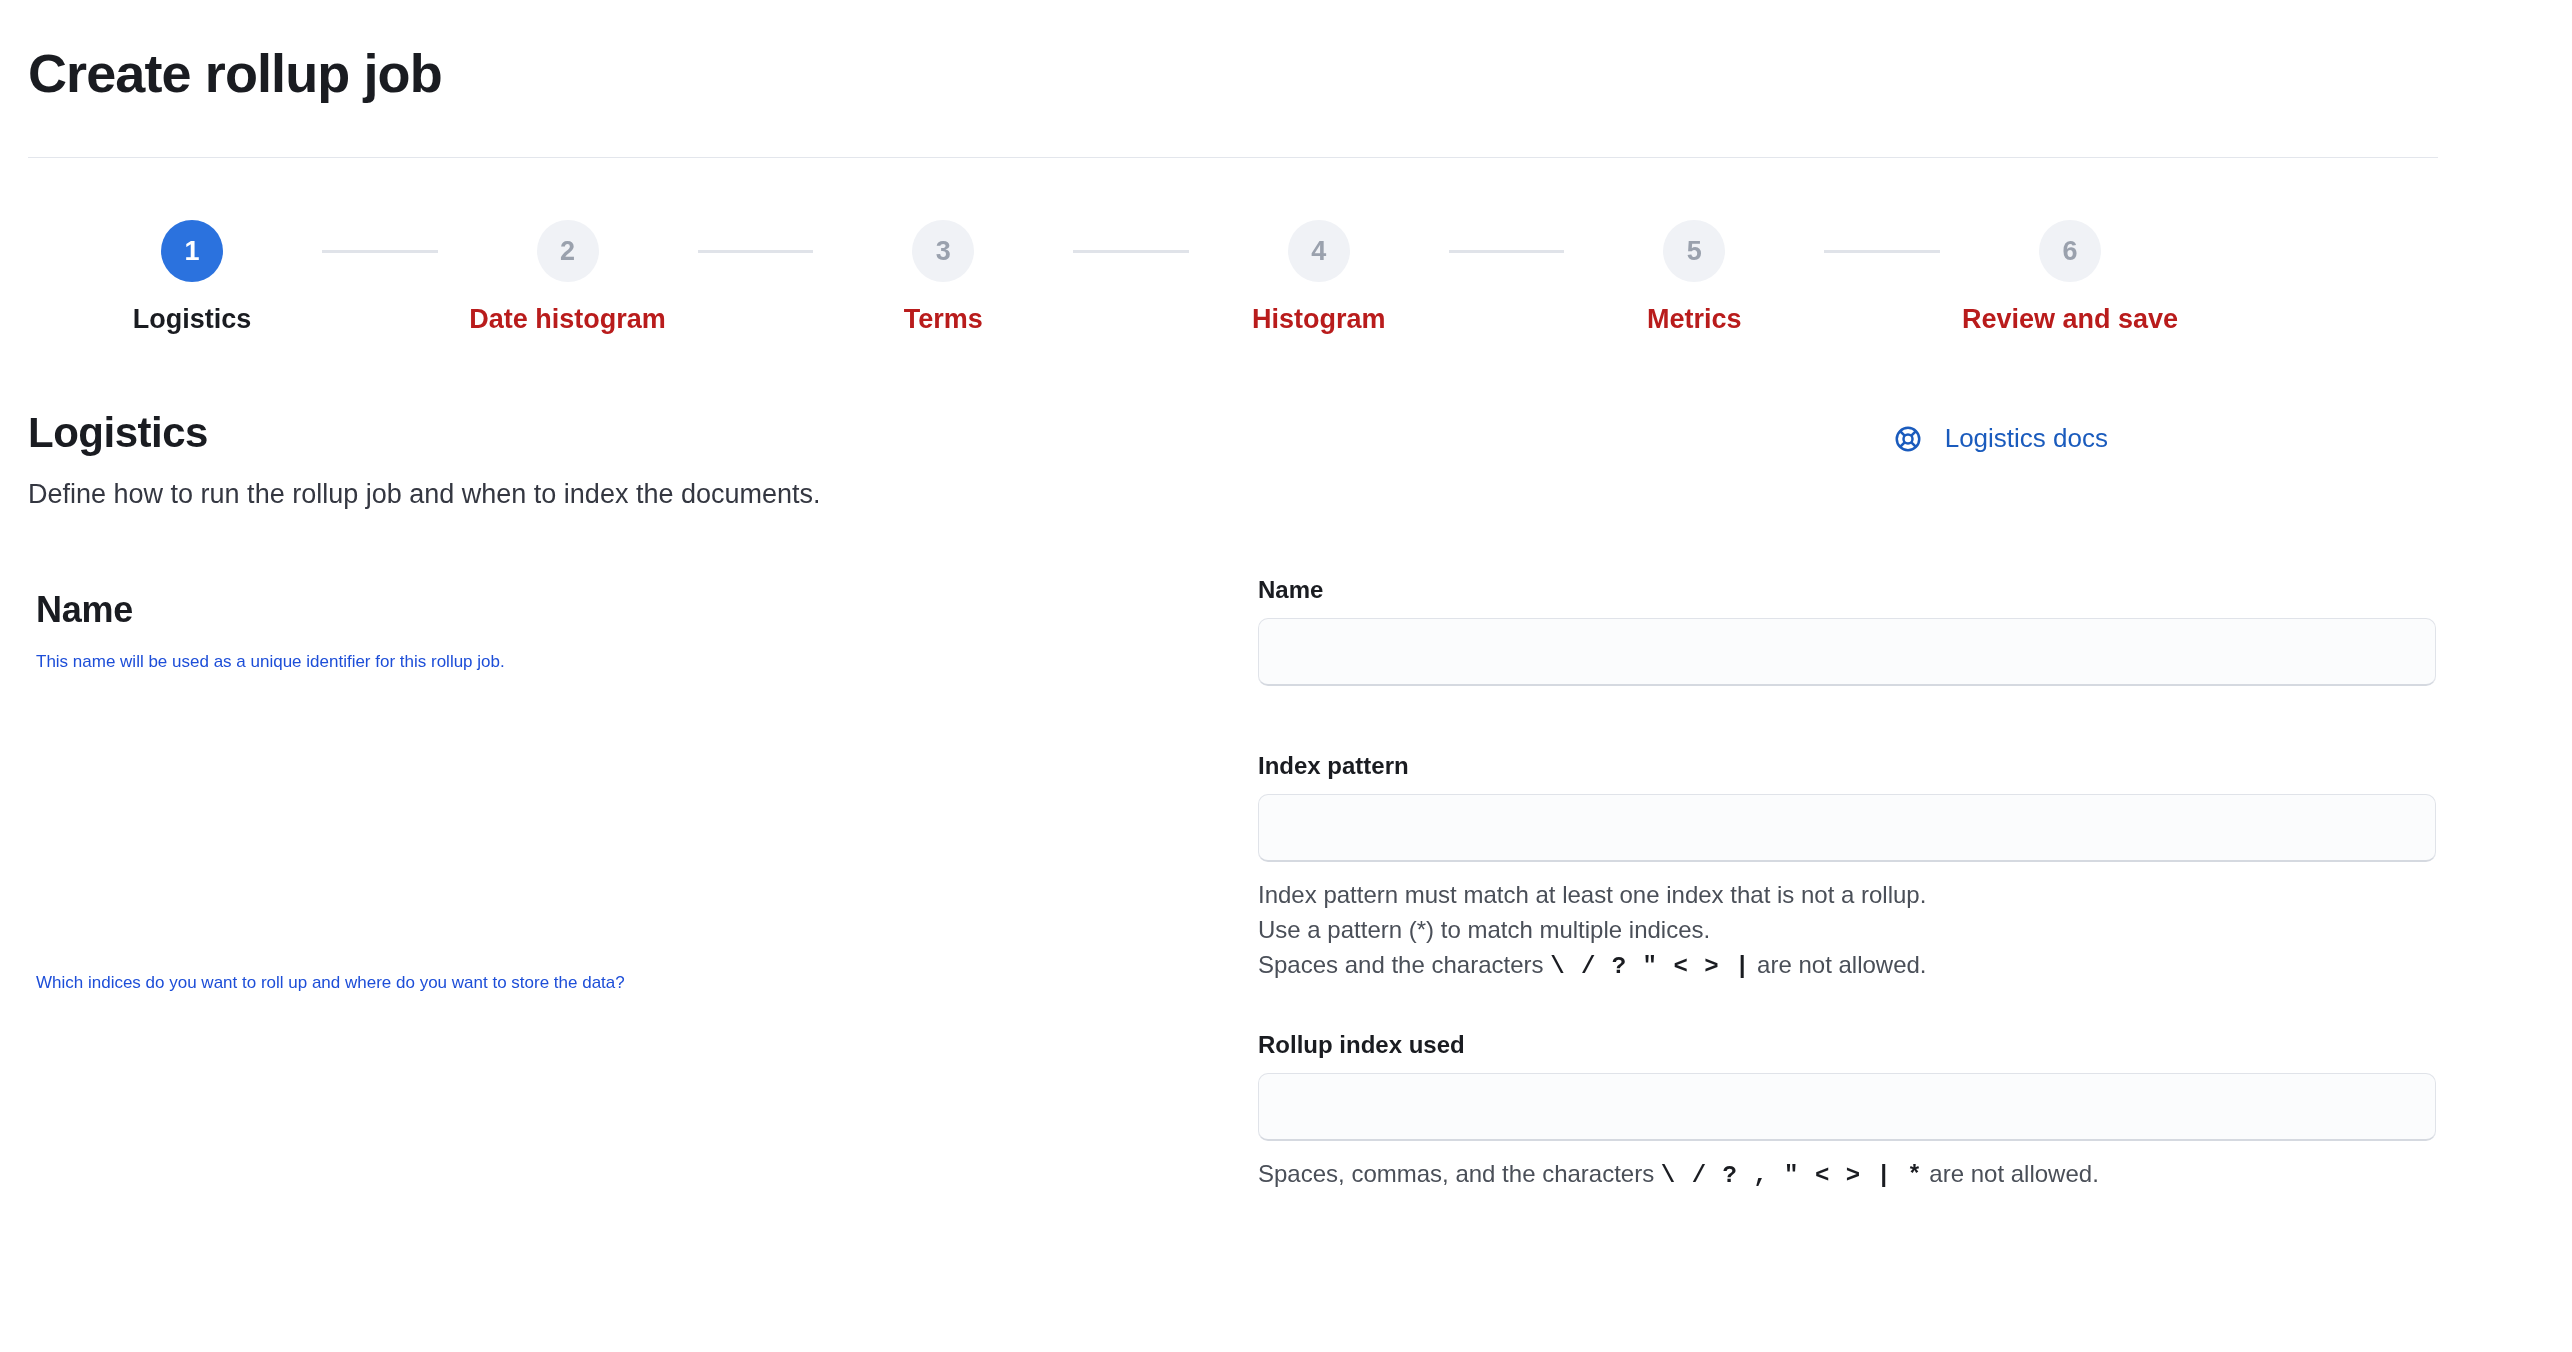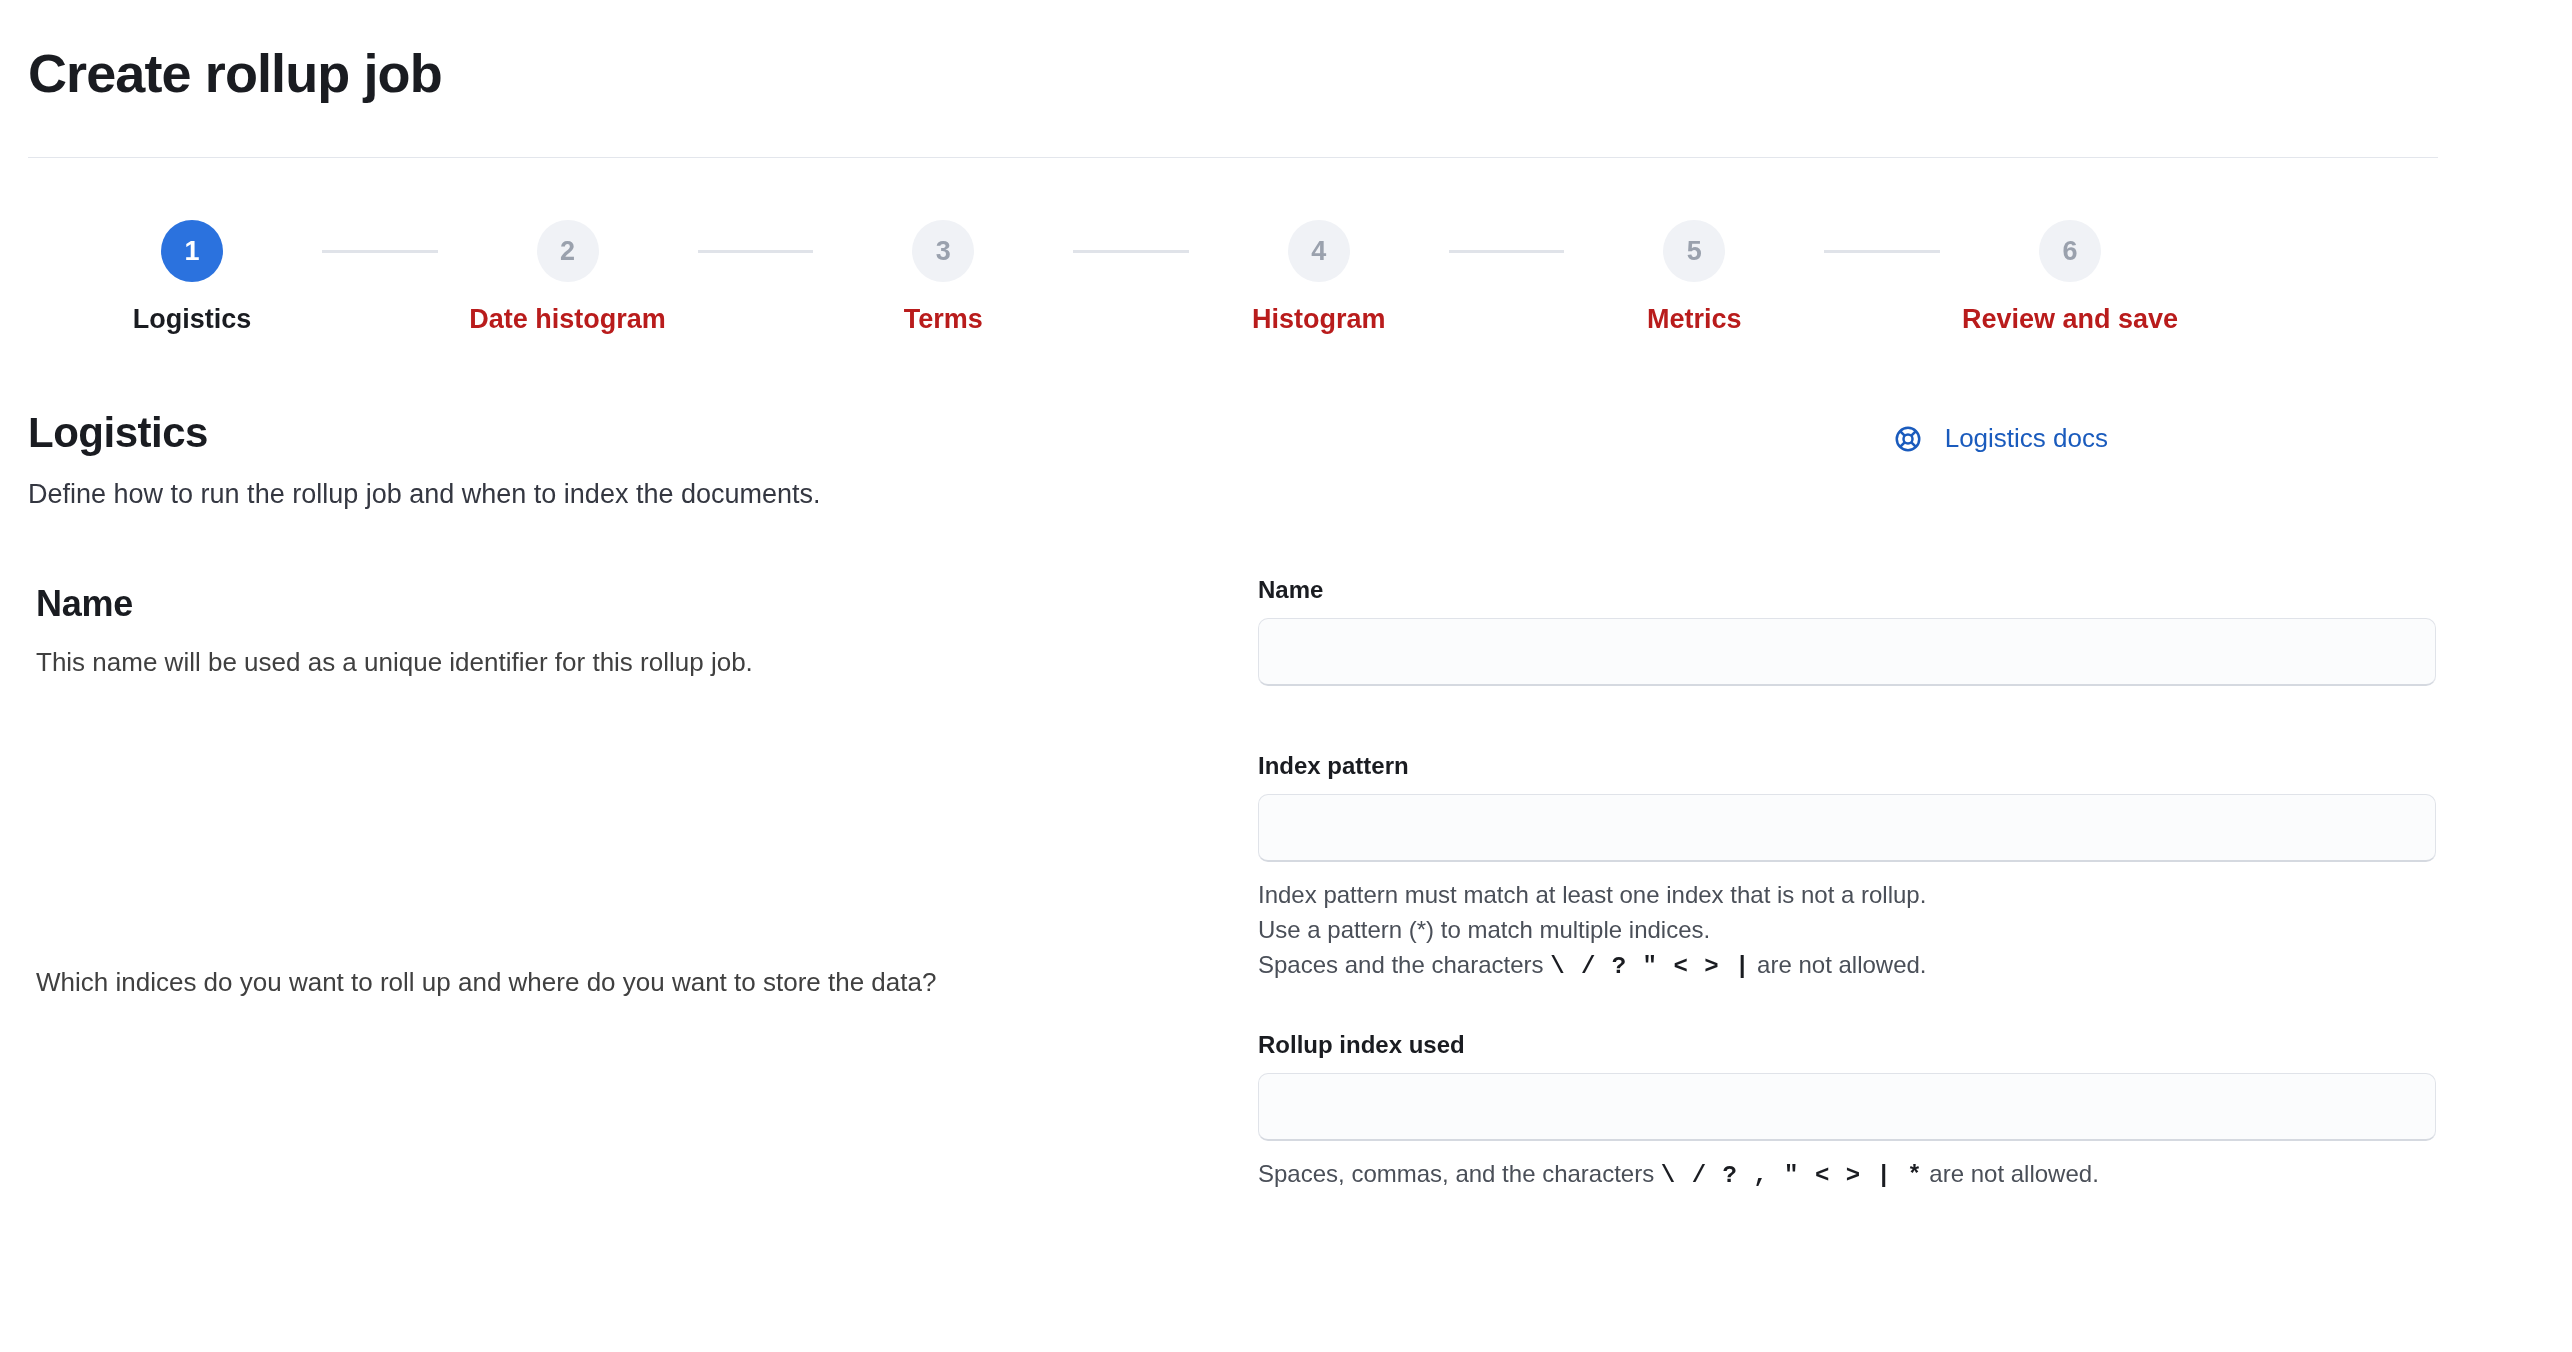--- a/index.html
+++ b/index.html
@@ -132,22 +132,22 @@
   }
   .row-title {
     font-size: 36px;
     font-weight: 700;
     margin: 0;
     letter-spacing: -0.3px;
     color: #1a1c21;
   }
   .row-desc {
     margin-top: 20px;
-    font-size: 26px;
-    color: #404040;
+    font-size: 17px;
+    color: #1d4ed8;
     line-height: 1.35;
   }
   .form-row .right {
     flex: 1 1 auto;
     max-width: 1178px;
   }
   .field + .field { margin-top: 46px; }
   .field-label {
     font-size: 24px;
     font-weight: 700;

